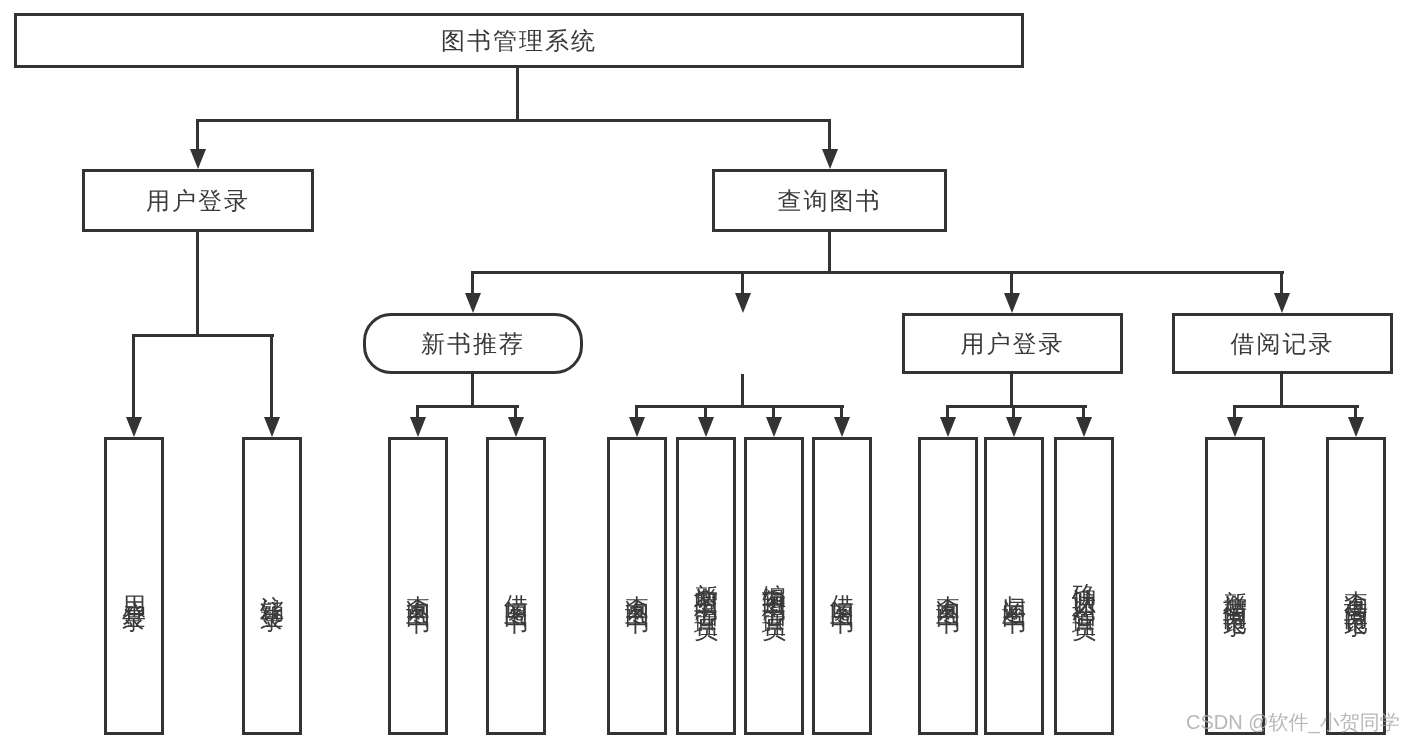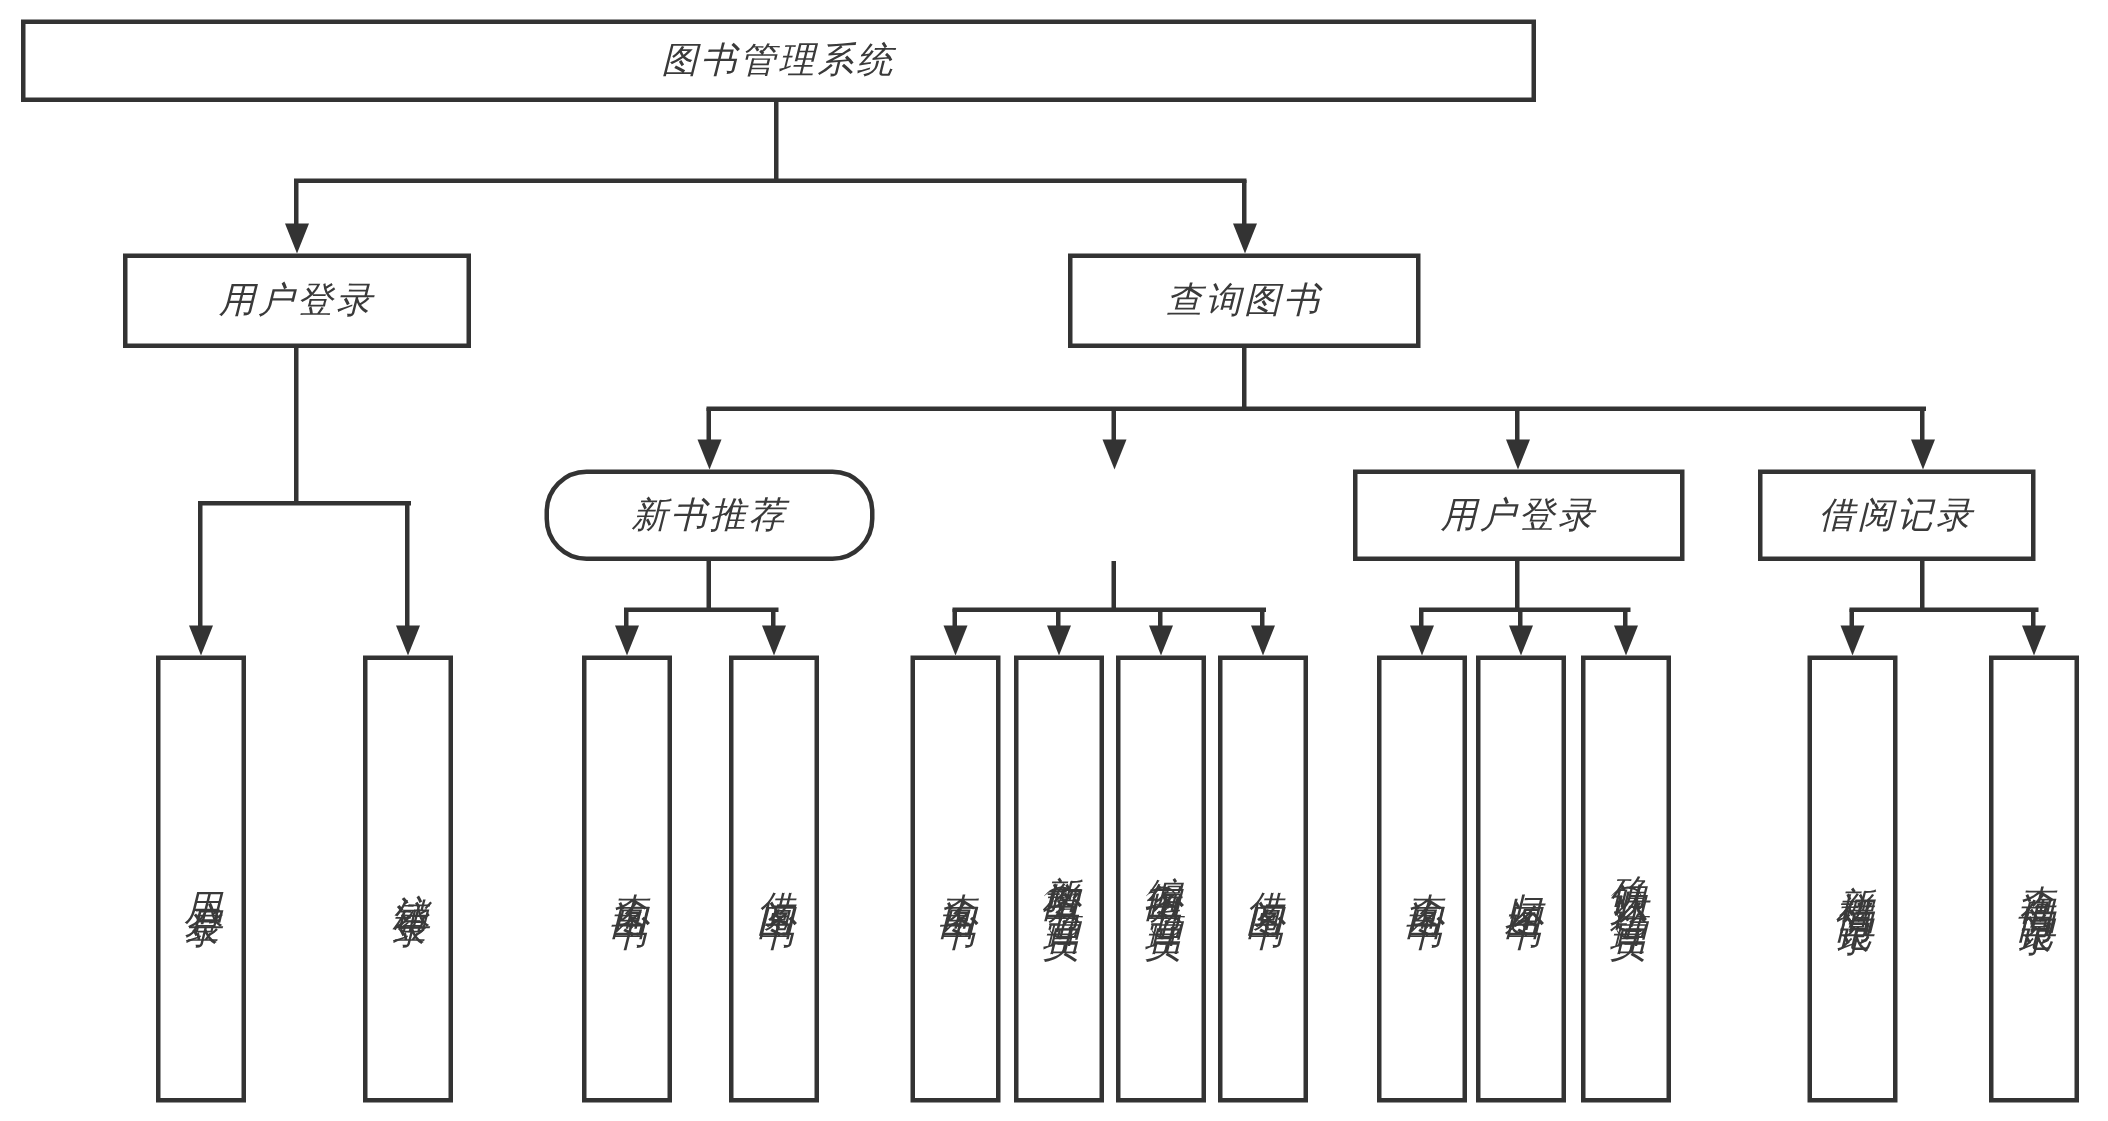--- a/index.html
+++ b/index.html
@@ -19,21 +19,20 @@
     background: #ffffff;
     display: flex;
     align-items: center;
     justify-content: center;
   }
   .box .lbl {
     font-size: 24px;
     letter-spacing: 2px;
     line-height: 1;
     white-space: nowrap;
-    font-style: italic;
   }
   .vbox .lbl {
     writing-mode: vertical-rl;
     text-orientation: mixed;
     font-size: 24px;
     letter-spacing: 5px;
     line-height: 1;
     white-space: nowrap;
   }
   .vline, .hline {
@@ -99,21 +98,21 @@
   <div class="arrow" style="left:1004px; top:293px;"></div>
   <div class="vline" style="left:1280px; top:272px; width:3px; height:23px;"></div>
   <div class="arrow" style="left:1274px; top:293px;"></div>
 
   <div class="box" style="left:363px; top:313px; width:220px; height:61px;border-radius:28px;">
     <span class="lbl">新书推荐</span>
   </div>
   <div class="box" style="left:902px; top:313px; width:221px; height:61px;">
     <span class="lbl">用户登录</span>
   </div>
-  <div class="box" style="left:1172px; top:313px; width:185px; height:61px;">
+  <div class="box" style="left:1172px; top:313px; width:221px; height:61px;">
     <span class="lbl">借阅记录</span>
   </div>
 
   <div class="vline" style="left:471px; top:374px; width:3px; height:32px;"></div>
   <div class="hline" style="left:416px; top:405px; width:103px; height:3px;"></div>
   <div class="vline" style="left:416px; top:406px; width:3px; height:14px;"></div>
   <div class="arrow" style="left:410px; top:417px;"></div>
   <div class="vline" style="left:514px; top:406px; width:3px; height:14px;"></div>
   <div class="arrow" style="left:508px; top:417px;"></div>
 
@@ -181,14 +180,15 @@
     <span class="lbl">确认归还（管理员）</span>
   </div>
 
   <div class="box vbox" style="left:1205px; top:437px; width:60px; height:298px;">
     <span class="lbl">新增借阅记录</span>
   </div>
   <div class="box vbox" style="left:1326px; top:437px; width:60px; height:298px;">
     <span class="lbl">查询借阅记录</span>
   </div>
 
+  <div class="watermark">CSDN @软件_小贺同学</div>
 
 </div>
 
 </body></html>

